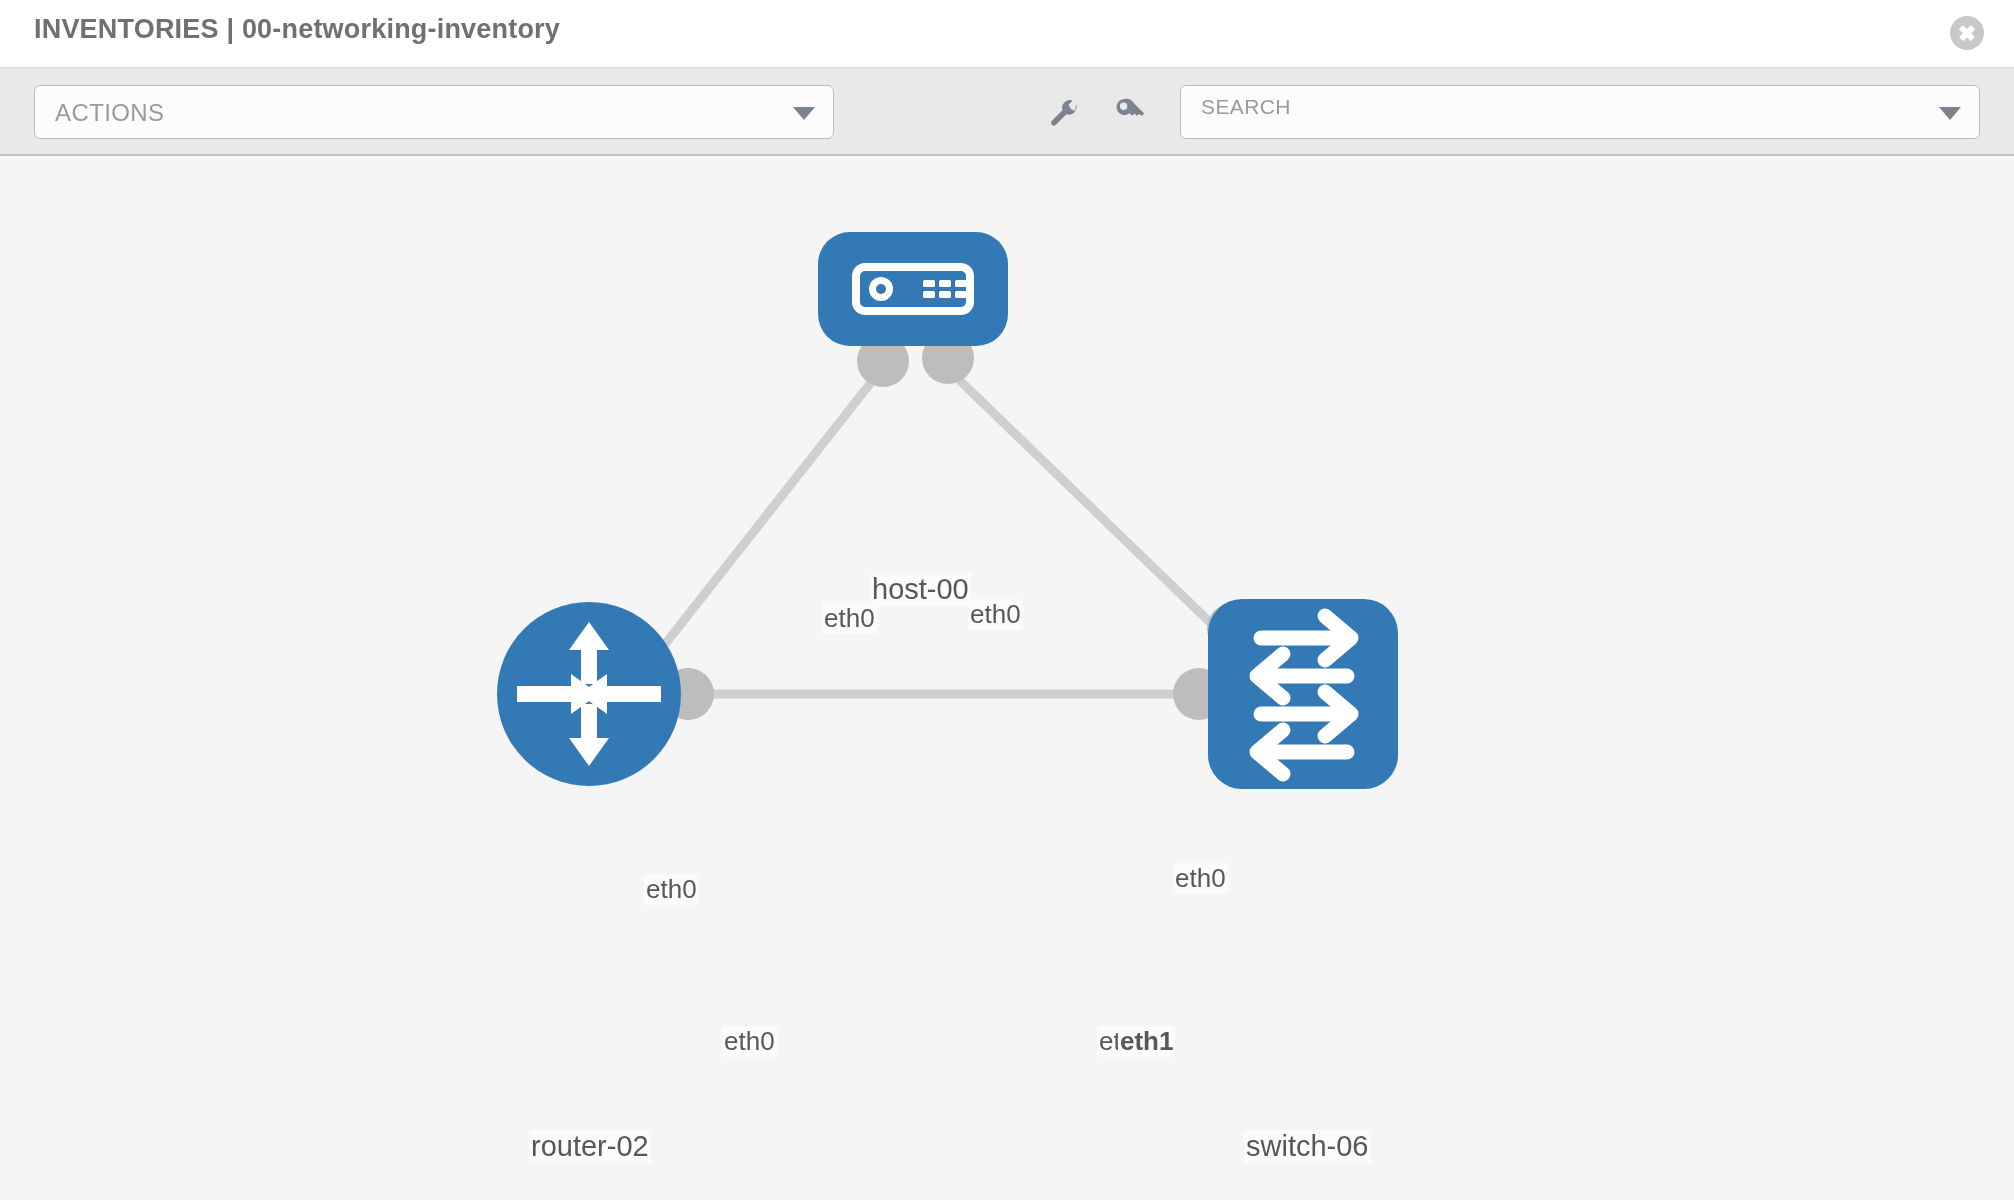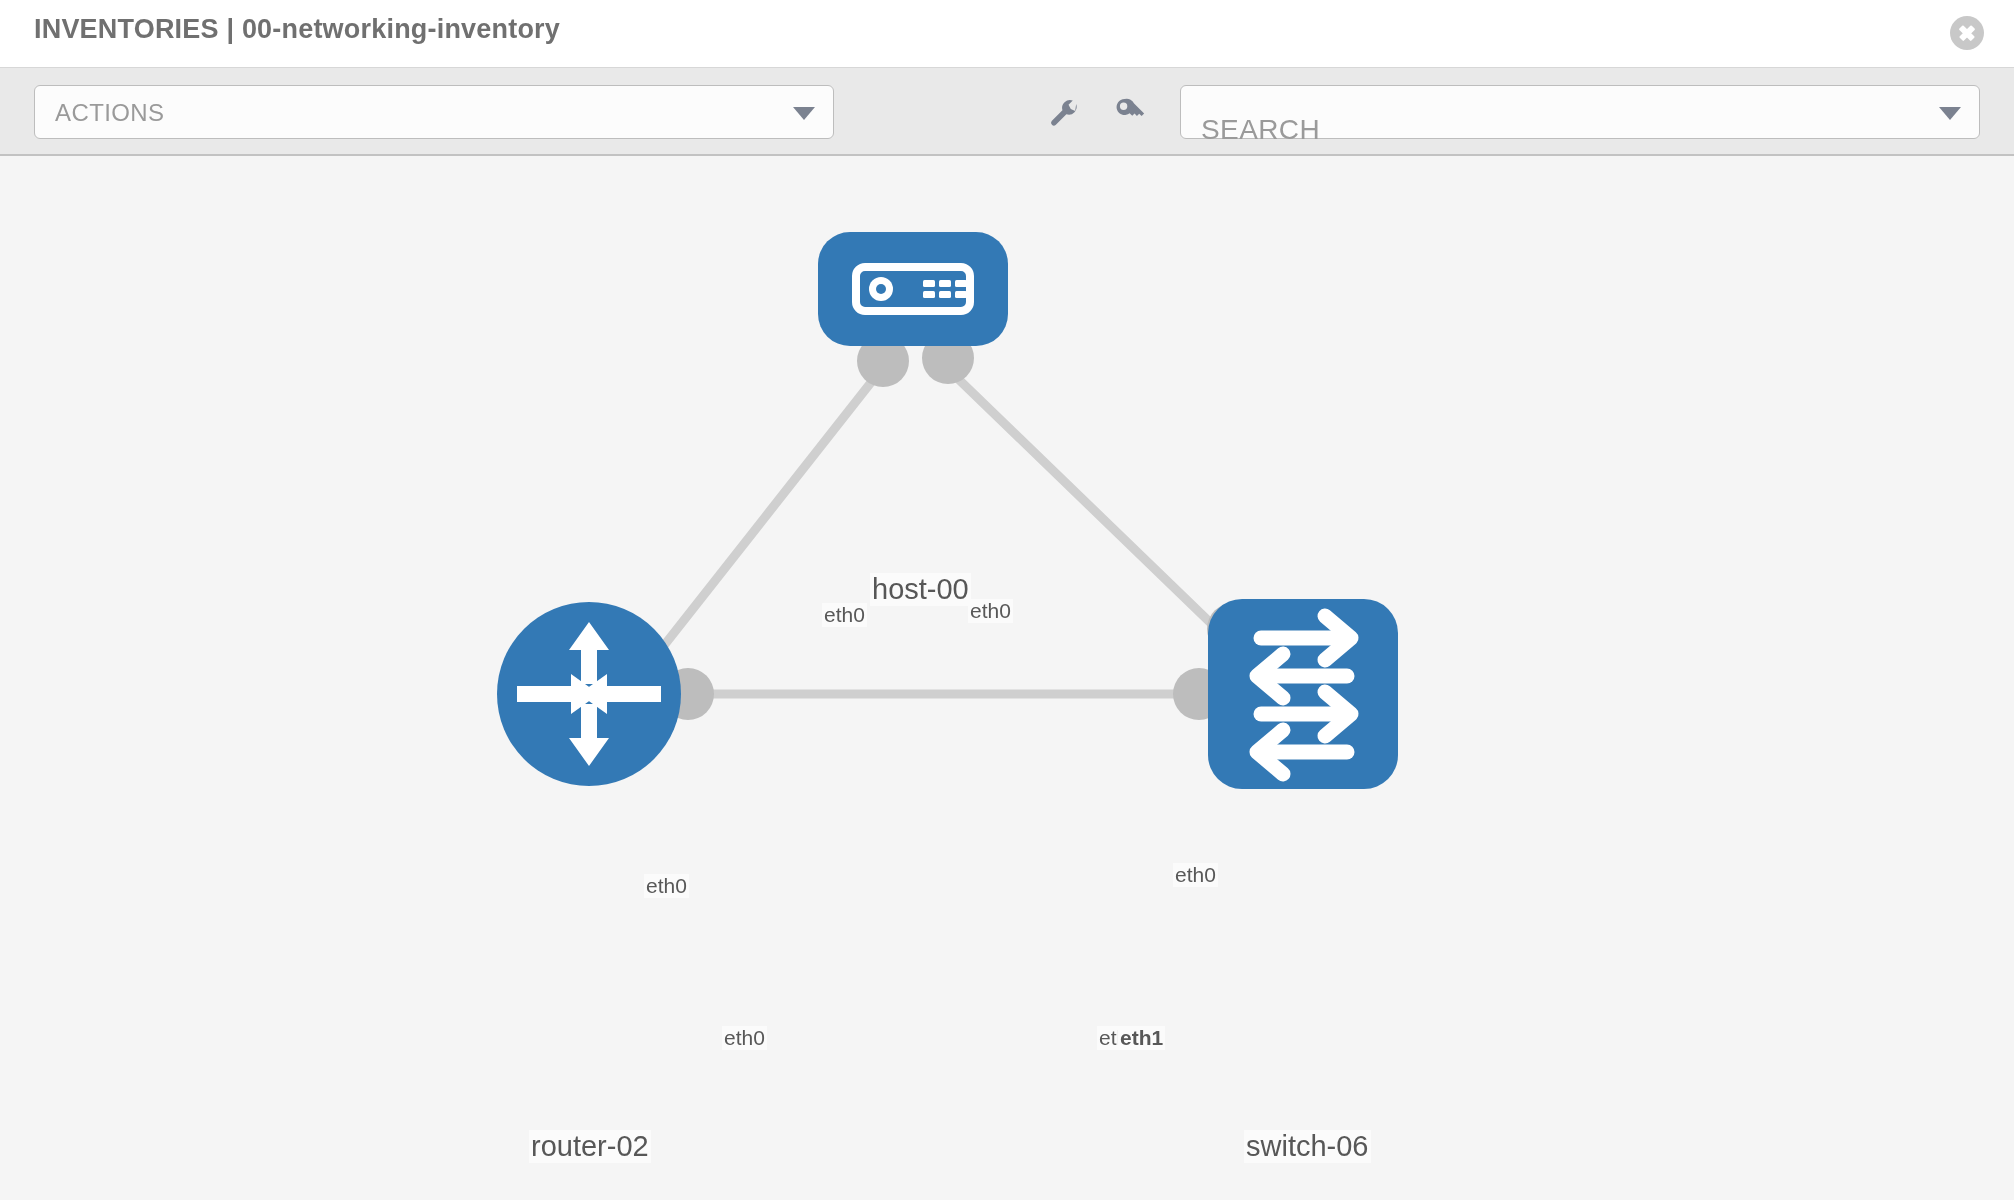--- a/index.html
+++ b/index.html
@@ -125,22 +125,22 @@
     height: 54px;
     background: #fcfcfc;
     border: 1px solid #bdbdbd;
     border-radius: 6px;
     box-sizing: border-box;
     cursor: text;
   }
   .search-placeholder {
     position: absolute;
     left: 20px;
-    top: 28px;
-    font-size: 28px;
+    top: 9px;
+    font-size: 21px;
     color: #9a9a9a;
     letter-spacing: 0.4px;
   }
   .search-caret { right: 18px; top: 21px; }
 
   
   .canvas {
     position: absolute;
     left: 0; top: 156px;
     width: 2014px;
@@ -159,21 +159,21 @@
   .nodelabel {
     position: absolute;
     font-size: 29px;
     color: #575757;
     background: #fbfbfb;
     white-space: nowrap;
     padding: 0 2px;
   }
   .linklabel {
     position: absolute;
-    font-size: 21px;
+    font-size: 26px;
     color: #585858;
     background: #fbfbfb;
     white-space: nowrap;
     padding: 0 2px;
   }
 
   
   .zoom-panel {
     position: absolute;
     left: 1622px;

